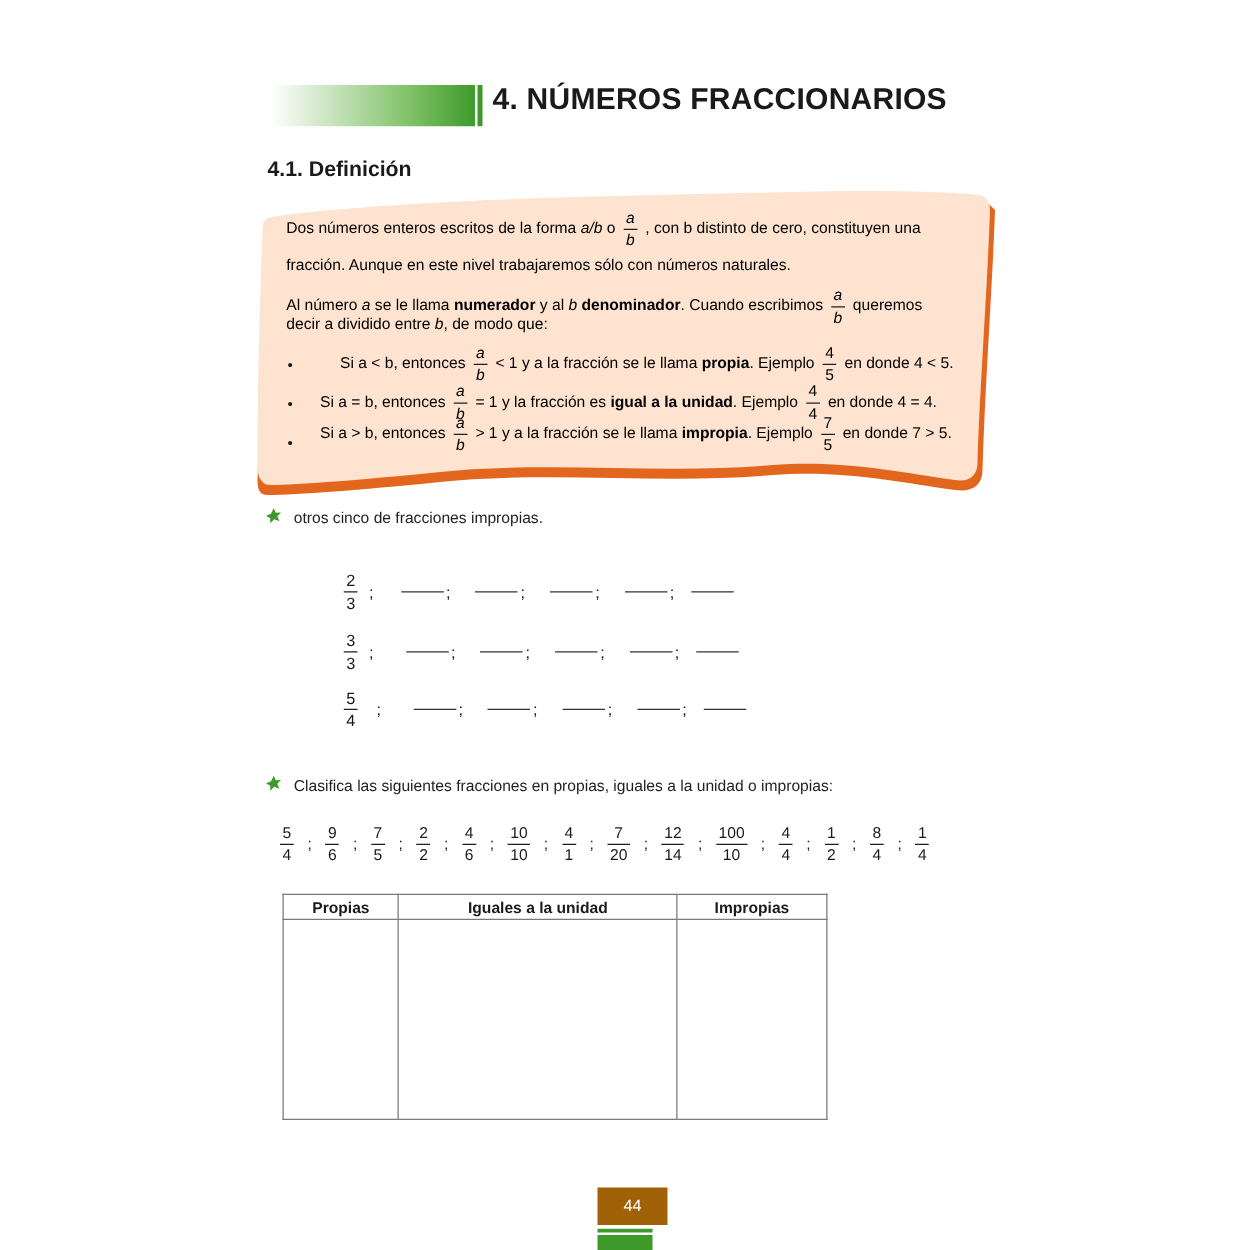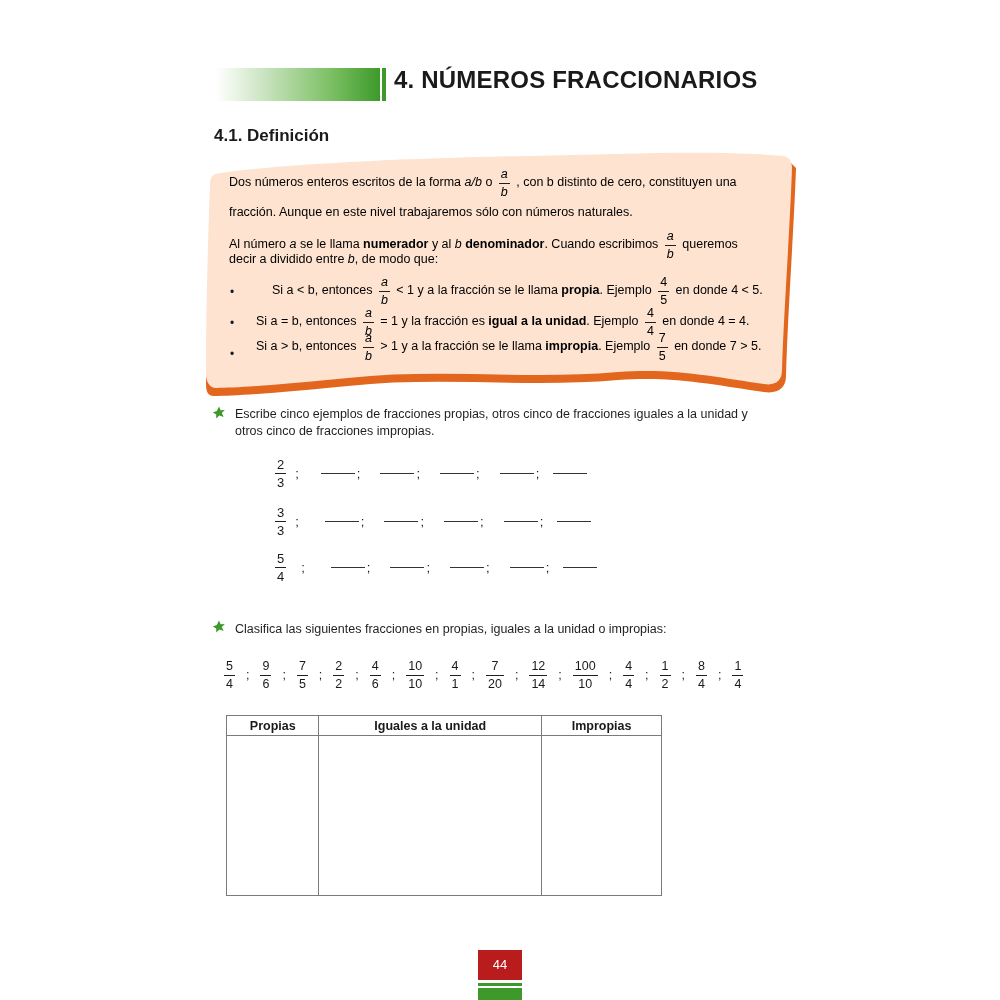--- a/index.html
+++ b/index.html
@@ -39,21 +39,21 @@
   .frac-list .frac .num, .frac-list .frac .den { font-size: 12.5px; }
   .frac-list .semi { margin: 0 9px; }
 
   
   .class-table { position: absolute; left: 226px; top: 715px; width: 436px; height: 180px; border-collapse: collapse; }
   .class-table th, .class-table td { border: 1.5px solid #7a7a7a; }
   .class-table th { height: 20px; font-size: 12.5px; font-weight: bold; text-align: center; }
   .class-table td { height: 160px; }
 
   
-  .page-num-box { position: absolute; left: 478px; top: 950px; width: 44px; height: 30px; background: #b91c1c; color: #ffffff; font-size: 13px; text-align: center; line-height: 30px; }
+  .page-num-box { position: absolute; left: 478px; top: 950px; width: 56px; height: 30px; background: #a16207; color: #ffffff; font-size: 13px; text-align: center; line-height: 30px; }
   .page-num-stripe { position: absolute; left: 478px; width: 44px; height: 3px; background: #3d9a2a; }
 </style>
 </head>
 <body>
 
 <div class="title-bar"></div>
 <div class="title-rule"></div>
 <h1 class="page-title">4. NÚMEROS FRACCIONARIOS</h1>
 
 <h2 class="section-heading">4.1. Definición</h2>
@@ -88,21 +88,20 @@
 
 <div class="bullet" style="left:230px; top:347px;">•</div>
 <div class="def-text" style="left:256px; top:332px;">
   <span>Si a &gt; b, entonces </span><span class="frac it"><span class="num">a</span><span class="den">b</span></span><span> &gt; 1 y a la fracción se le llama </span><b>impropia</b><span>. Ejemplo </span><span class="frac"><span class="num">7</span><span class="den">5</span></span><span> en donde 7 &gt; 5.</span>
 </div>
 
 <svg class="ex-icon" style="left:212px; top:406px;" viewBox="0 0 14 14">
   <path d="M7 0.5 L8.6 4.2 L12.8 4 L9.8 7 L11.6 11 L7.4 9.4 L4.2 12.6 L4.2 8.6 L0.8 6.6 L4.8 5 Z" fill="#3d9a2a"></path>
 </svg>
 <div class="ex-text" style="left:235px; top:406px;">
-  <div>Escribe cinco ejemplos de fracciones propias, otros cinco de fracciones iguales a la unidad y</div>
   <div>otros cinco de fracciones impropias.</div>
 </div>
 
 <div class="row" style="top:458px;">
   <span class="frac">
       <span class="num">2</span>
       <span class="den">3</span>
     </span>
   <span class="sep">;</span>
   <span class="blank"></span>

